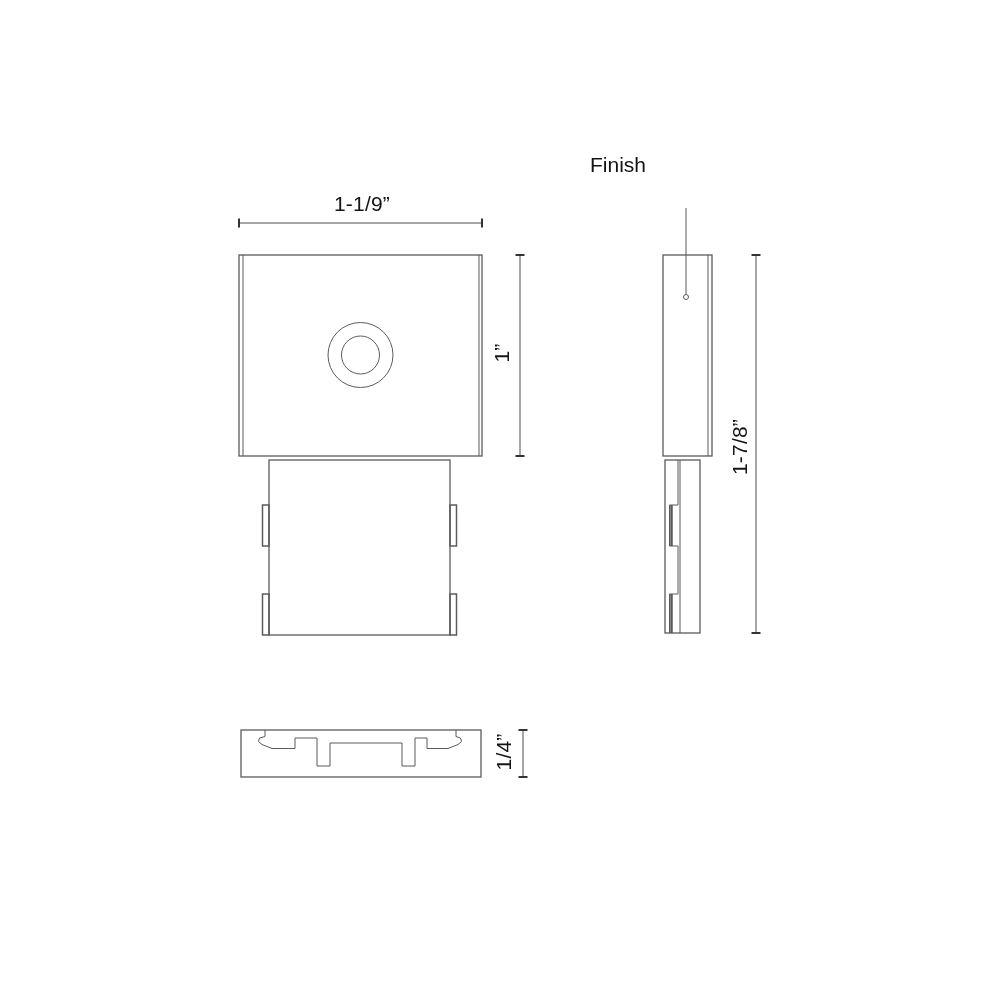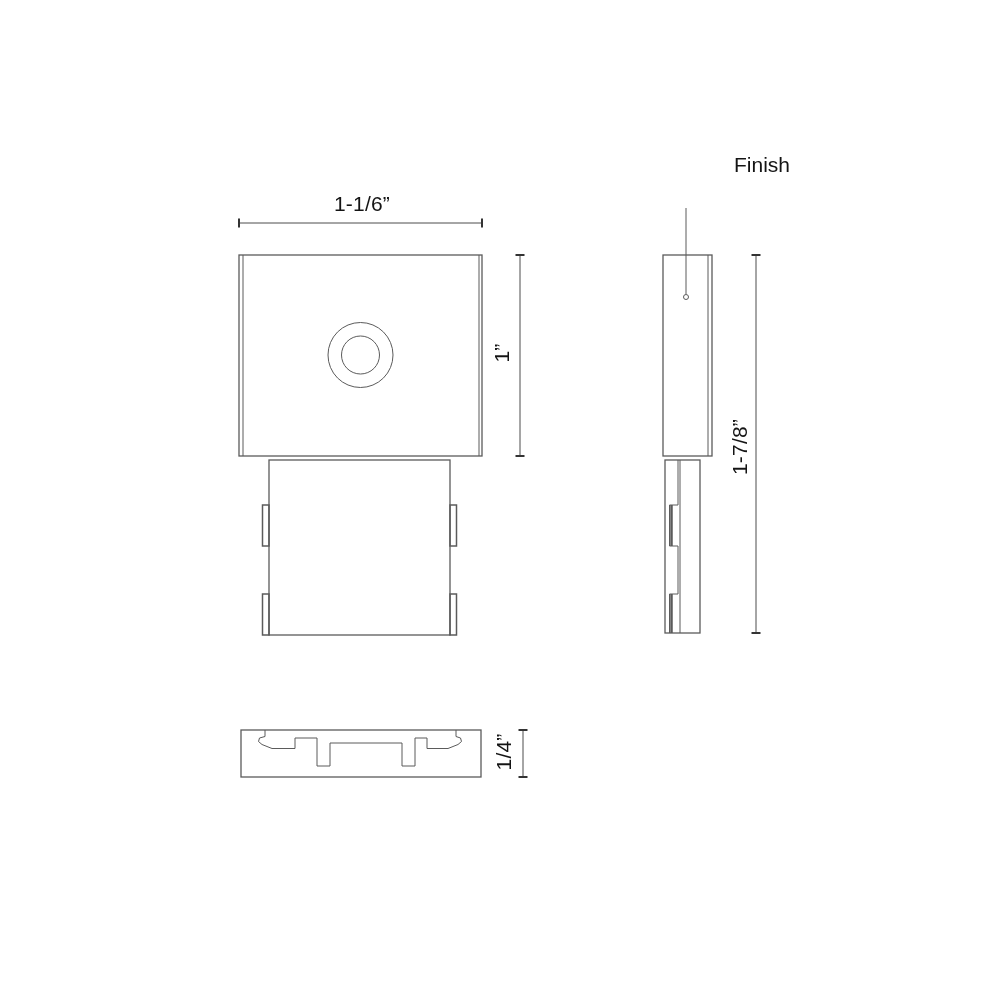--- a/index.html
+++ b/index.html
@@ -29,21 +29,21 @@
     letter-spacing: 0.2px;
   }
   .dim-label.vertical {
     transform: translate(-50%, -50%) rotate(-90deg);
   }
   .finish-callout {
     position: absolute;
     left: 590px;
     top: 152px;
     width: 200px;
-    text-align: right;
+    text-align: left;
     font-size: 21px;
     line-height: 25px;
     color: #141414;
   }
 </style>
 </head>
 <body>
 
 <div class="canvas">
 
@@ -106,21 +106,21 @@
       </g>
 
       <g>
         <line x1="523" y1="730" x2="523" y2="777"></line>
         <line x1="518.5" y1="730" x2="527.5" y2="730" stroke="#333333" stroke-width="2"></line>
         <line x1="518.5" y1="777" x2="527.5" y2="777" stroke="#333333" stroke-width="2"></line>
       </g>
     </g>
   </svg>
 
-  <div class="dim-label" style="left:362px; top:204px;">1-1/6”</div>
+  <div class="dim-label" style="left:362px; top:204px;">1-1/9”</div>
 
   <div class="dim-label vertical" style="left:502px; top:353px;">1”</div>
 
   <div class="dim-label vertical" style="left:740px; top:447px;">1-7/8”</div>
 
   <div class="dim-label vertical" style="left:504px; top:752px;">1/4”</div>
 
   <div class="finish-callout">
     <div>Finish</div>
   </div>

